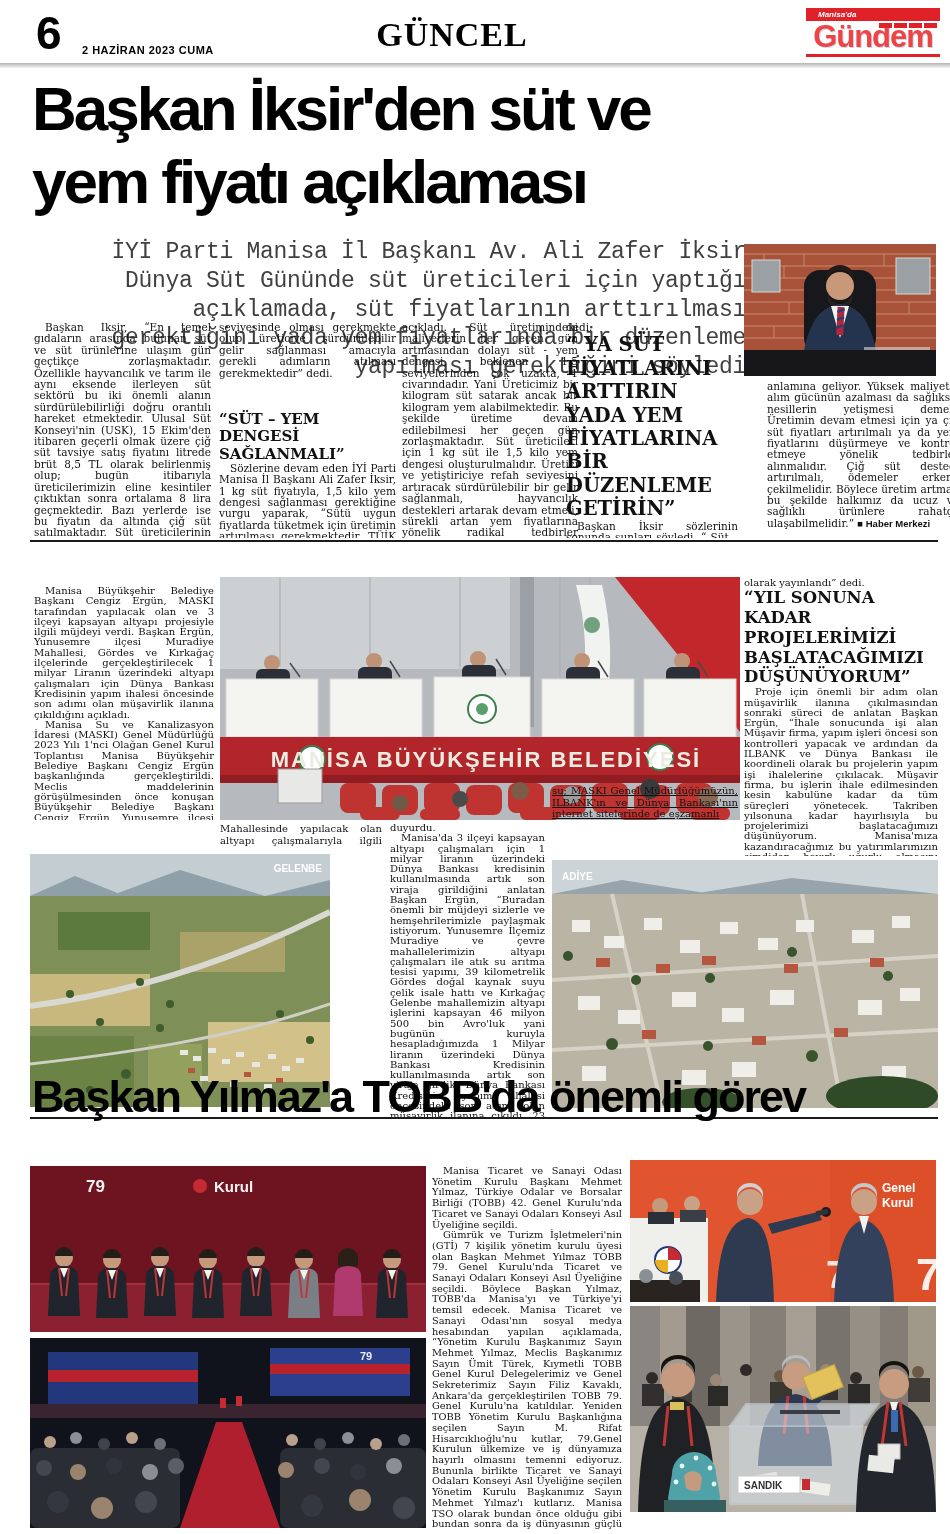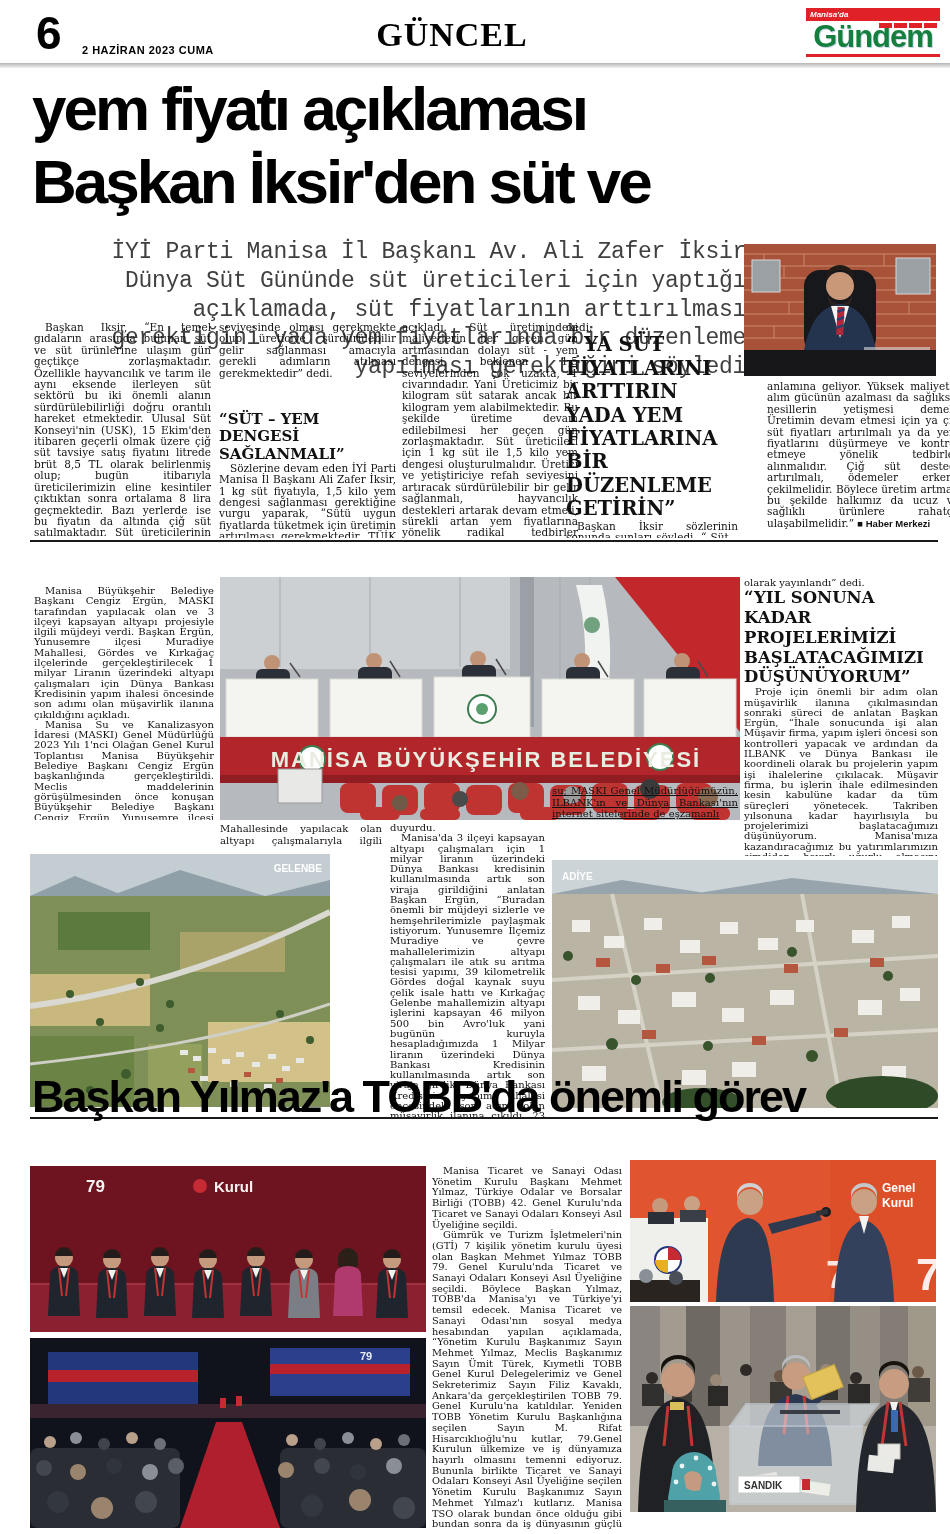--- a/index.html
+++ b/index.html
@@ -7,22 +7,22 @@
          font-family:"DejaVu Serif",serif;color:#111;}
   .abs{position:absolute;}
   
   .pagenum{font-family:"Liberation Sans",sans-serif;font-weight:900;font-size:46px;line-height:1;color:#000;}
   .pagedate{font-family:Liberation Sans, sans-serif;font-weight:700;font-size:11px;letter-spacing:.5px;color:#000;}
   .section-title{font-family:"Liberation Serif",serif;font-weight:700;font-size:34px;letter-spacing:1px;color:#000;text-align:center;}
   .header-rule{background:linear-gradient(#b5b5b5,#f2f2f2);}
   
   .logo{background:#fff;}
   .logo .topbar{background:#e02128;height:13px;display:flex;align-items:center;}
-  .logo .tagline{color:#fff;font-family:"Liberation Sans",sans-serif;font-style:italic;font-weight:700;font-size:8px;padding-left:4px;}
-  .logo .name{color:#15803d;font-family:"Liberation Sans",sans-serif;font-weight:900;font-size:31px;line-height:1.05;letter-spacing:-1px;text-align:center;text-shadow:1px 1px 0 #c9d6ea;}
+  .logo .tagline{color:#fff;font-family:"Liberation Sans",sans-serif;font-style:italic;font-weight:700;font-size:8px;padding-left:12px;}
+  .logo .name{color:#ef4444;font-family:"Liberation Sans",sans-serif;font-weight:900;font-size:31px;line-height:1.05;letter-spacing:-1px;text-align:center;text-shadow:1px 1px 0 #c9d6ea;}
   .logo .tabs{position:absolute;right:3px;top:15px;display:flex;gap:2px;}
   .logo .tabs i{display:block;width:13px;height:5px;background:#e02128;}
   .logo .botbar{background:#e02128;height:3px;}
   
   .h1a{font-family:"Liberation Sans",sans-serif;font-weight:900;color:#000;font-size:62px;line-height:73px;letter-spacing:-3px;}
   .h1b{font-family:"Liberation Sans",sans-serif;font-weight:900;color:#000;font-size:42px;line-height:1;letter-spacing:-2px;}
   .h1c{font-family:"Liberation Sans",sans-serif;font-weight:900;color:#000;font-size:45px;line-height:1;letter-spacing:-2px;}
   .subhead{font-family:Liberation Mono, monospace;font-size:23px;line-height:1.25;letter-spacing:-.3px;color:#404040;text-align:right;}
   
   .bcol{overflow:hidden;text-align:justify;}
@@ -60,22 +60,22 @@
         <i></i>
         <i></i>
       </div>
     <div class="name">Gündem</div>
     <div class="botbar"></div>
   </div>
   <div class="abs header-rule" style="left:0;top:63px;width:950px;height:5px;"></div>
 
   <div class="a1">
     <div class="abs h1a" style="left:32px;top:72px;width:905px;">
+      <div>Başkan İksir'den süt ve</div>
       <div>yem fiyatı açıklaması</div>
-      <div>Başkan İksir'den süt ve</div>
     </div>
     <div class="abs subhead" style="left:32px;top:238px;width:714px;">İYİ Parti Manisa İl Başkanı Av. Ali Zafer İksir Dünya Süt Gününde süt üreticileri için yaptığı açıklamada, süt fiyatlarının arttırılması gerektiğini yada yem fiyatlarında bir düzenleme yapılması gerektiğini söyledi</div>
 
     <svg class="abs" style="left:744px;top:244px;" width="192" height="132" viewBox="0 0 192 132">
       <rect width="192" height="132" fill="#a8523a"></rect>
       <g stroke="#c98a6e" stroke-width="1">
         <path d="M0,10H192 M0,22H192 M0,34H192 M0,46H192 M0,58H192 M0,70H192 M0,82H192 M0,94H192"></path>
         <path d="M20,10V22 M60,10V22 M140,10V22 M40,22V34 M170,22V34 M25,34V46 M155,34V46 M45,58V70 M165,58V70 M30,82V94"></path>
       </g>
       <rect x="8" y="16" width="28" height="32" fill="#9aa0a4" stroke="#d8d8d8"></rect>

